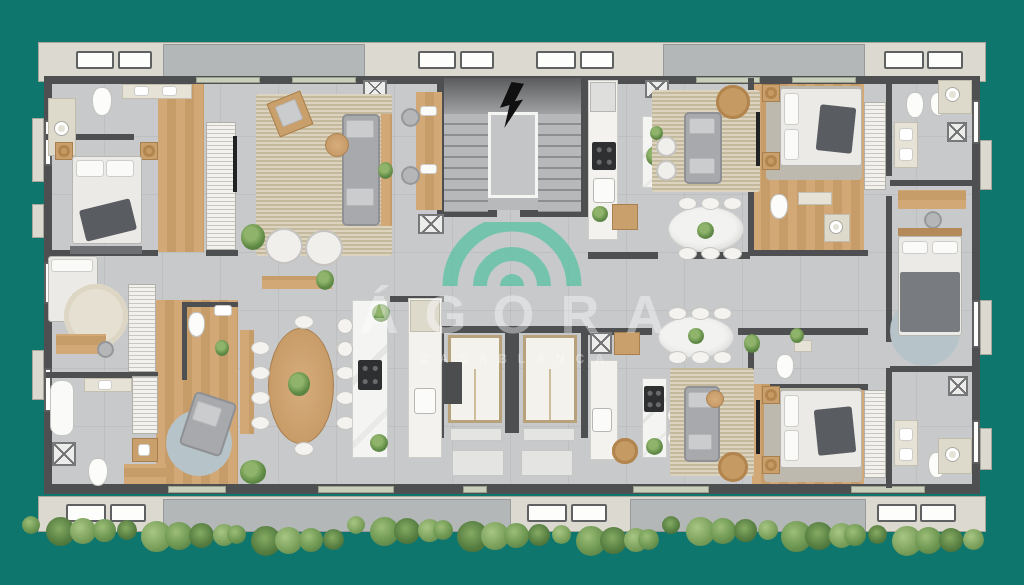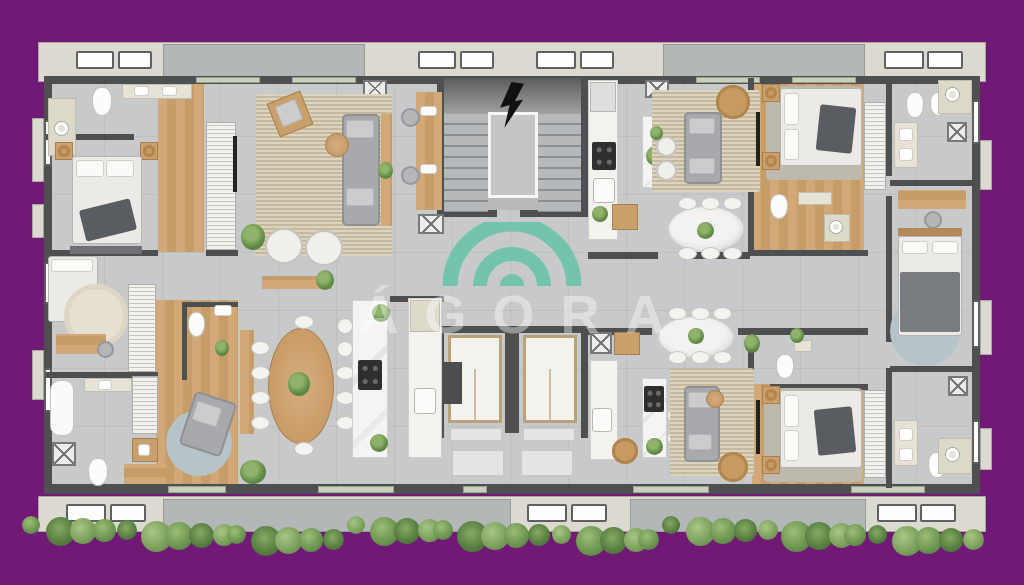--- a/index.html
+++ b/index.html
@@ -1,17 +1,17 @@
 <!DOCTYPE html>
 <html><head>
 <meta charset="utf-8">
 <style>
   html,body{margin:0;padding:0;background:#000;width:1024px;height:585px;overflow:hidden;
     font-family:"Liberation Sans", sans-serif;}
-  #plan{position:absolute;left:0;top:0;width:1024px;height:585px;background:#701a75;}
+  #plan{position:absolute;left:0;top:0;width:1024px;height:585px;background:#0f766e;}
   .el{position:absolute;box-sizing:border-box;}
   .wall{background:#4e4f51;}
   .floor{background:#c7c9ca;background-image:linear-gradient(90deg,rgba(0,0,0,.05) 1px,transparent 1px),linear-gradient(rgba(0,0,0,.05) 1px,transparent 1px);background-size:58px 58px;}
   .floor-dark{background:#b7b9bb;}
   .slab{background:#dcd9d0;border:1px solid #a9a69c;}
   .terrace{background:#b4b7b8;border:1px solid #979a9b;}
   .window{background:#fdfdfc;border:2px solid #5f6062;border-radius:2px;}
   .glass{background:#c9cfbd;border:1px solid #9aa08c;}
   .wood{background:repeating-linear-gradient(90deg,#d2a877 0 9px,#c69c68 9px 18px);}
   .wood-h{background:repeating-linear-gradient(0deg,#d2a877 0 9px,#c69c68 9px 18px);}
@@ -389,14 +389,15 @@
       <div class="bush1" style="width: 24px; height: 24px; left: 913.171px; top: 12px;"></div>
       <div class="bush2" style="width: 21px; height: 21px; left: 937px; top: 13px;"></div>
     </div>
     <div class="wm">
     <svg class="wm-logo" width="140" height="64" viewBox="0 0 140 64">
       <path d="M8,64 A62,62 0 0 1 132,64" fill="none" stroke="#5ec2a4" stroke-width="15"></path>
       <path d="M38,64 A32,32 0 0 1 102,64" fill="none" stroke="#5ec2a4" stroke-width="14"></path>
       <path d="M58,64 A12,12 0 0 1 82,64 Z" fill="#5ec2a4"></path>
     </svg>
     <div class="wm-title">ÁGORA</div>
+    <div class="wm-tag">CASABLANCA</div>
   </div>
 </div>
 
 </body></html>

